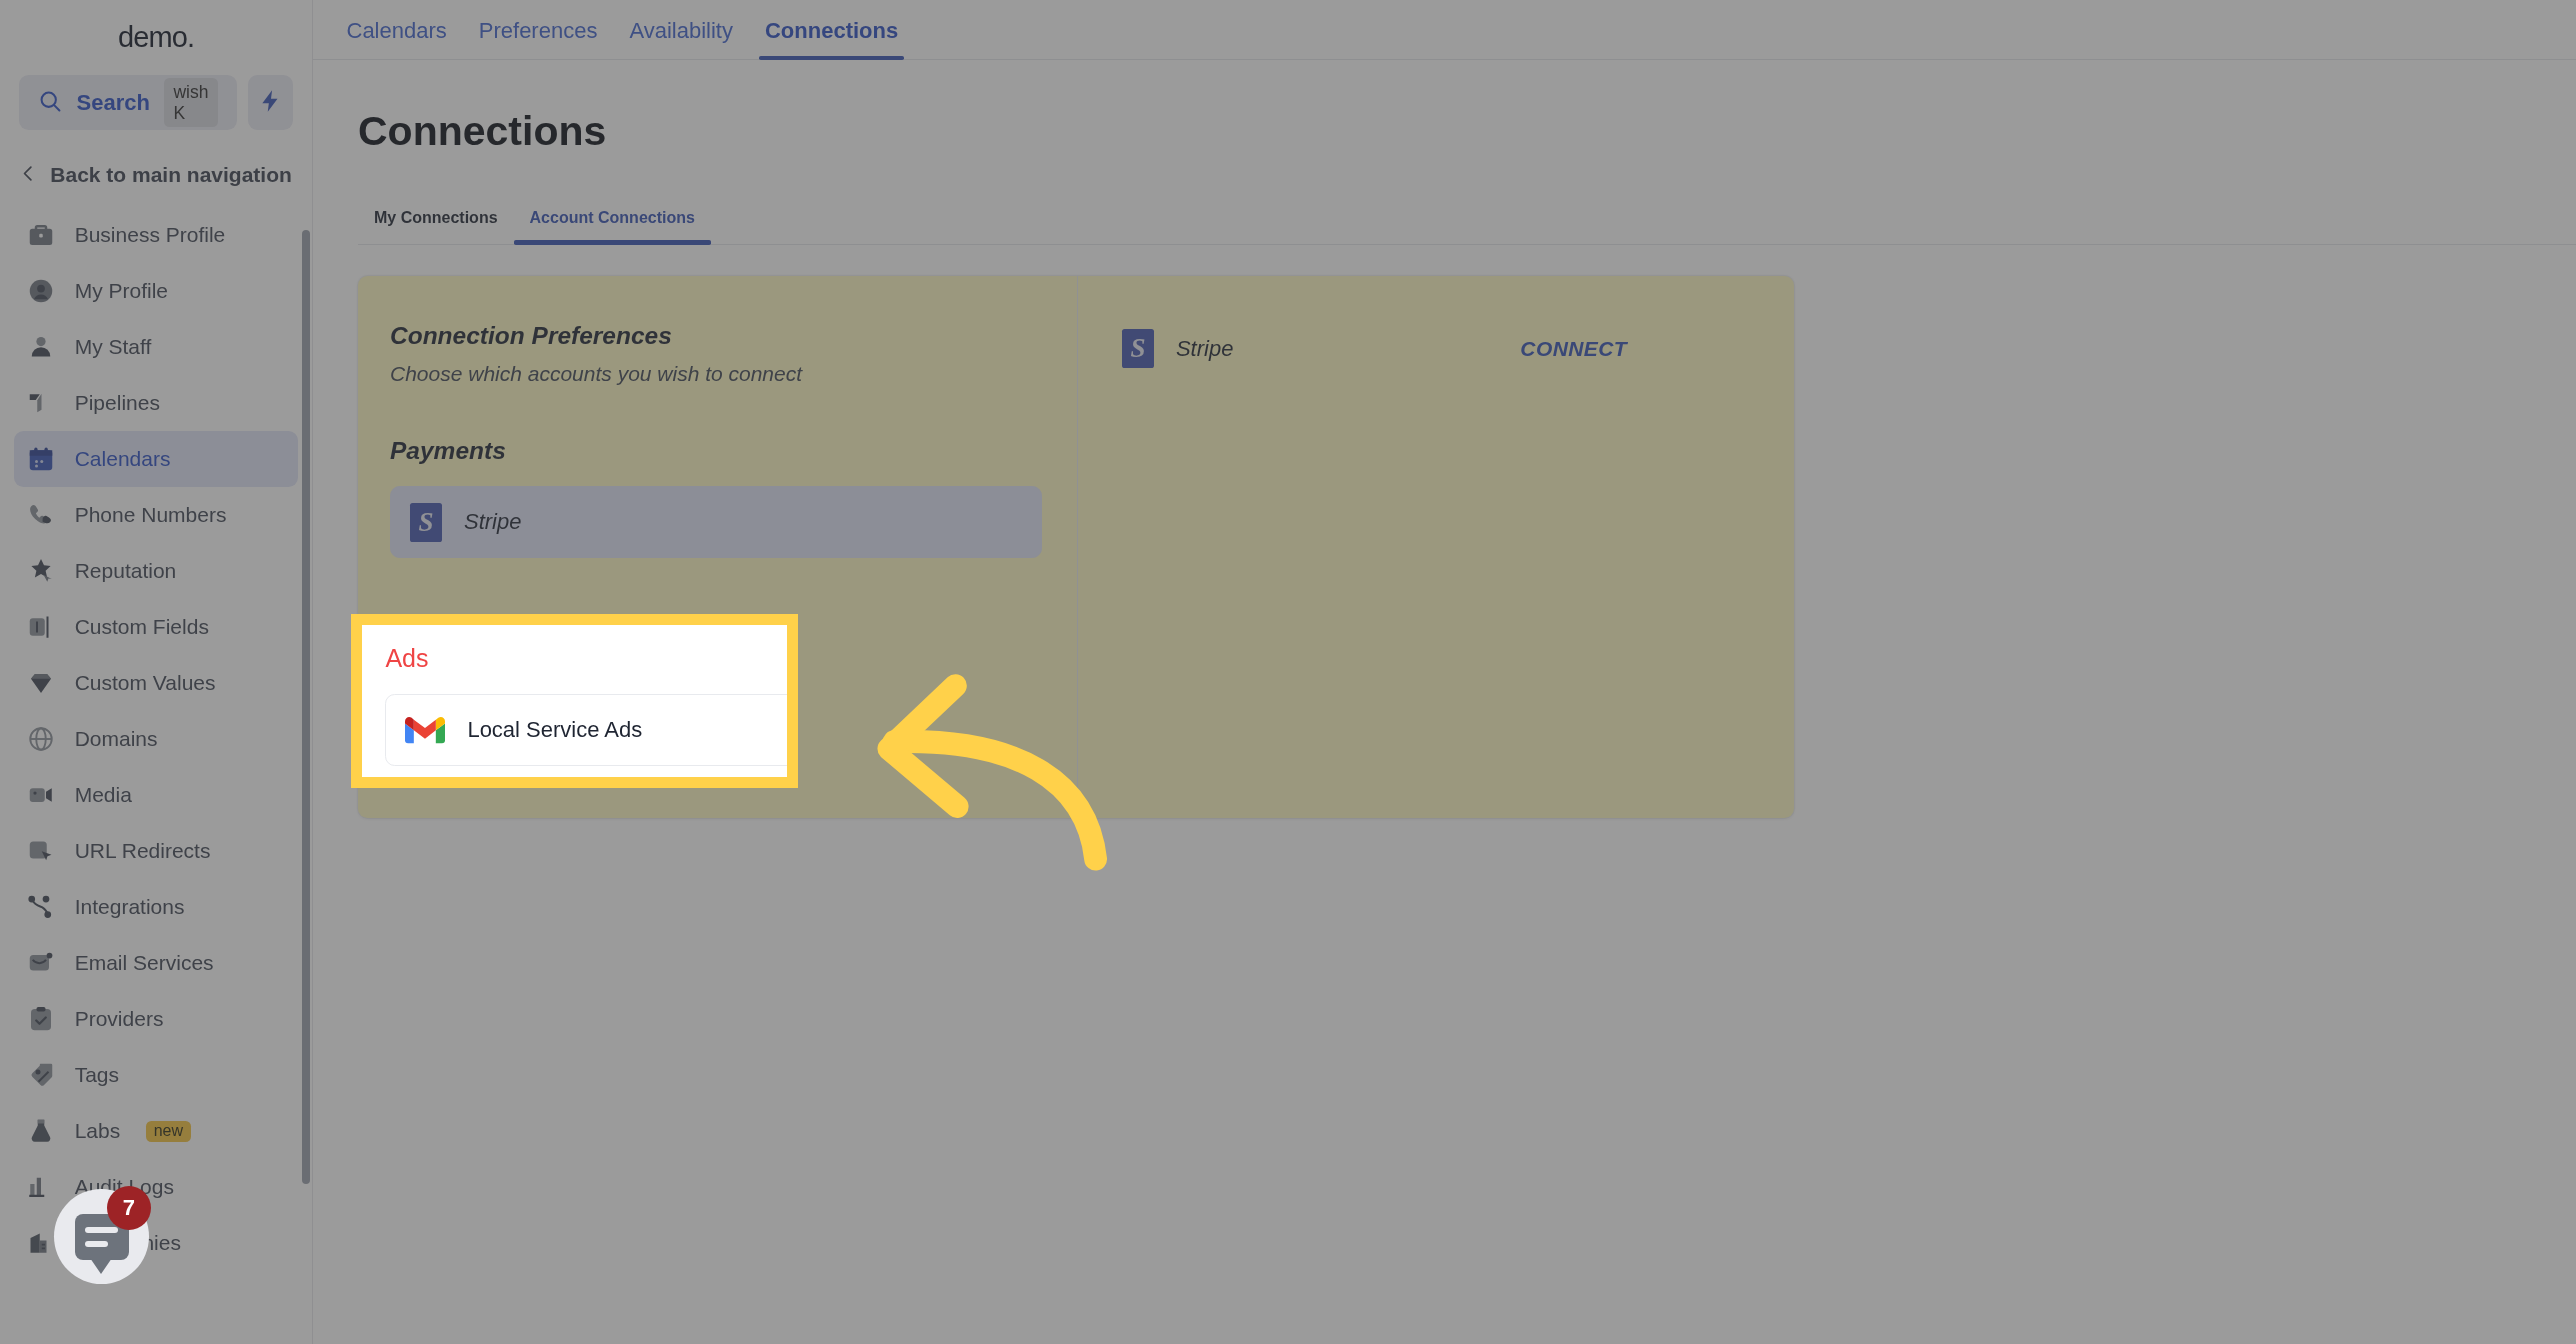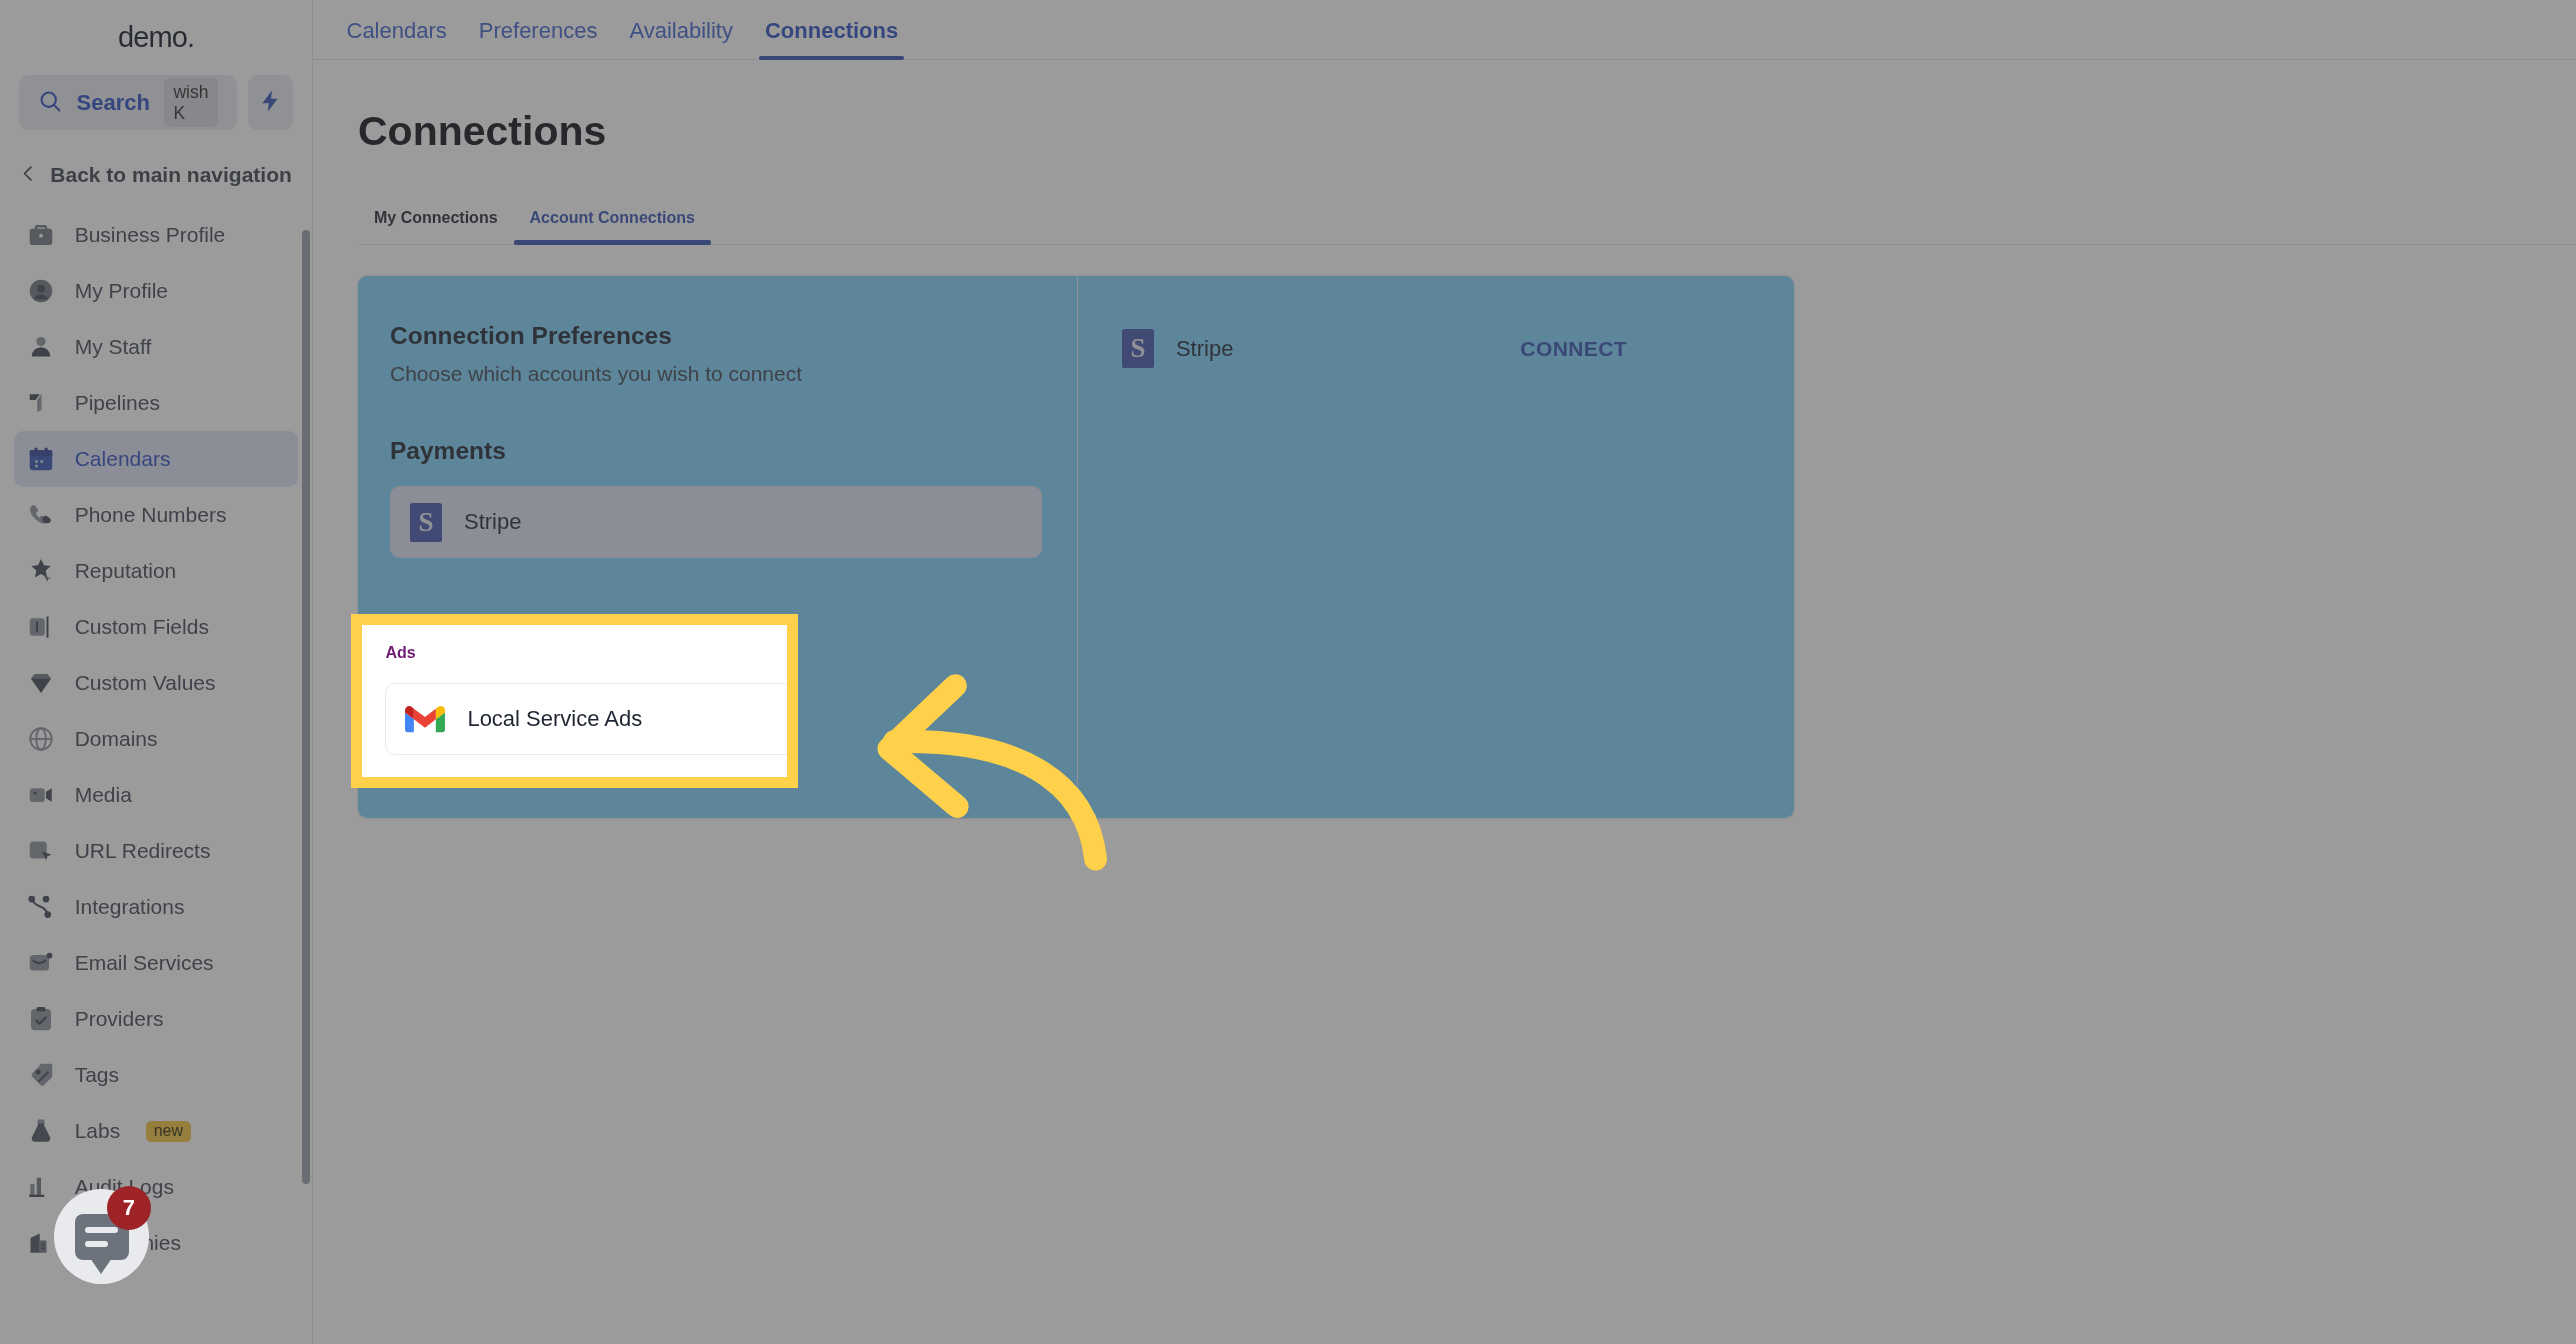--- a/index.html
+++ b/index.html
@@ -118,23 +118,24 @@
     padding:0 16px 16.7px 16px; position:relative; white-space:nowrap;
   }
   .stab.active{ color:#3552b5; }
   .stab.active:after{
     content:""; position:absolute; left:0; right:0; bottom:-0.9px;
     height:4.4px; background:#3552b5; border-radius:1.8px;
   }
 
   .card{
     position:absolute; left:358px; top:276px; width:1436px; height:542px;
-    background:#7dd3fc; border-radius:9.6px;
+    background:#fef9c3; border-radius:9.6px;
     box-shadow:0 0.9px 3.5px rgba(16,24,40,.09), 0 0 0 0.9px rgba(16,24,40,.04);
     display:flex;
+    font-style:italic;
   }
   .card-left{ width:719px; padding:46px 35px 0 32px; }
   .card-divider{ width:0.9px; background:#e8eaee; margin:0; }
   .card-right{ flex:1; padding:46px 53px 0 44px; }
 
   .cp-title{ font-size:24.5px; font-weight:700; color:#1f2532; }
   .cp-sub{ font-size:21px; color:#3f4654; margin-top:12.3px; }
 
   .grp-title{ font-size:24.5px; font-weight:700; color:#1f2532; margin-top:51px; }
 
@@ -172,21 +173,21 @@
 
   
   .hl-box{
     position:absolute; left:351px; top:614px; width:447px; height:174px;
     background:#ffd14a; padding:11.4px;
   }
   .hl-inner{
     width:100%; height:100%; background:#ffffff; overflow:hidden;
     padding:19px 23px 0 23px;
   }
-  .hl-ads-title{ font-size:16px; font-weight:700; color:#701a75; }
+  .hl-ads-title{ font-size:25px; font-weight:400; color:#ef4444; }
   .hl-row{
     display:flex; align-items:center; gap:22px;
     height:72px; border:0.9px solid #e8eaee; border-radius:9.6px;
     margin-top:21px; padding:0 19px; width:491px;
   }
   .hl-row .lbl{ font-size:22px; color:#1f2532; }
 
   .arrow-svg{ position:absolute; left:824px; top:640px; pointer-events:none; }
 </style>
 </head>

